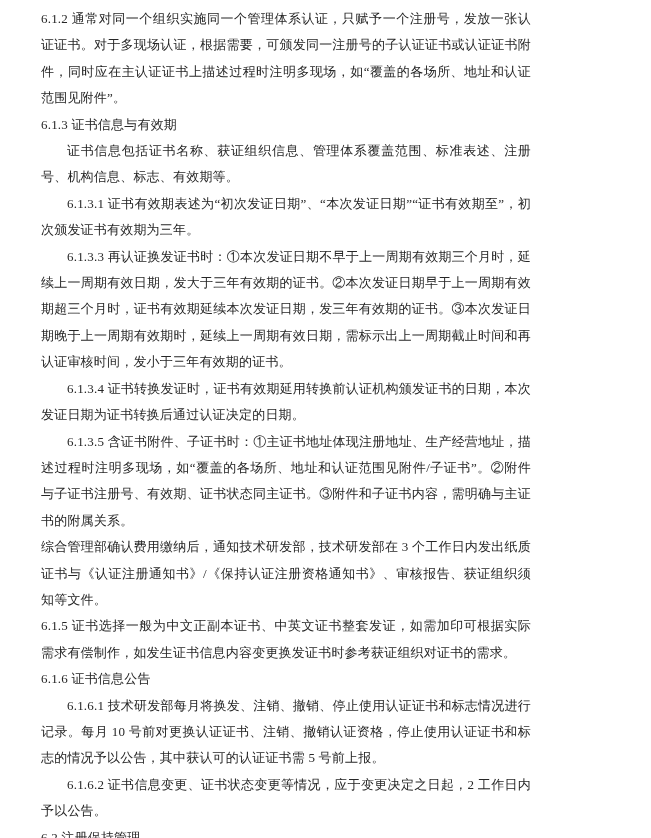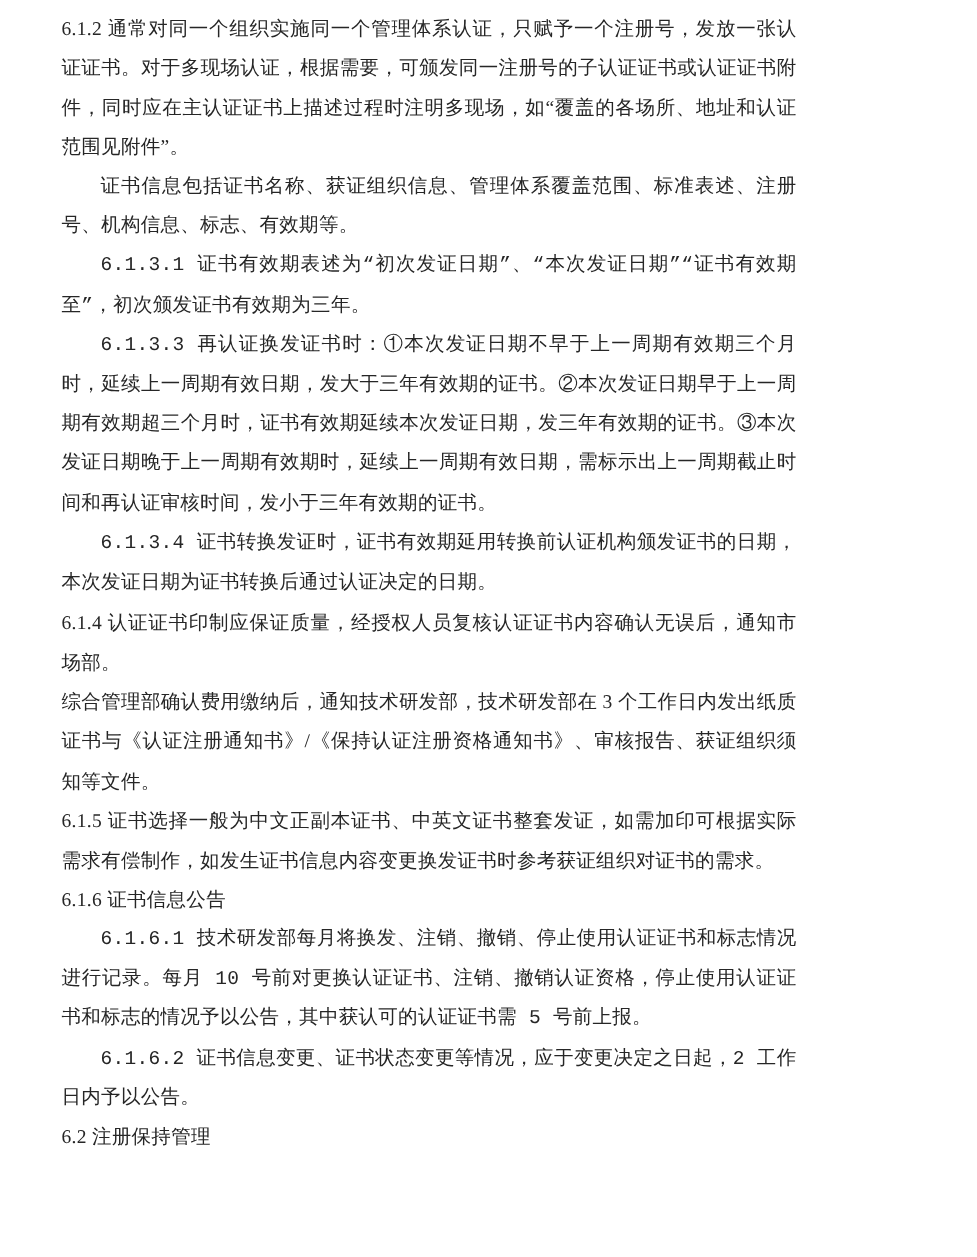--- a/index.html
+++ b/index.html
@@ -21,37 +21,37 @@
   .doc-body p {
     margin: 0;
     padding: 0;
     line-height: 26.4px;
     text-align: justify;
     letter-spacing: 0.2px;
     word-break: break-all;
   }
   .doc-body p.indent {
     text-indent: 2em;
-    font-family: Liberation Mono, monospace;
   }
   .doc-body p.bold {
     font-weight: normal;
   }
 </style>
 </head>
 <body>
 
 <div class="page">
   <div class="doc-body">
     <p>6.1.2 通常对同一个组织实施同一个管理体系认证，只赋予一个注册号，发放一张认证证书。对于多现场认证，根据需要，可颁发同一注册号的子认证证书或认证证书附件，同时应在主认证证书上描述过程时注明多现场，如“覆盖的各场所、地址和认证范围见附件”。</p>
+    <p>6.1.3 证书信息与有效期</p>
     <p class="indent">证书信息包括证书名称、获证组织信息、管理体系覆盖范围、标准表述、注册号、机构信息、标志、有效期等。</p>
     <p class="indent">6.1.3.1 证书有效期表述为“初次发证日期”、“本次发证日期”“证书有效期至”，初次颁发证书有效期为三年。</p>
     <p class="indent">6.1.3.3 再认证换发证书时：①本次发证日期不早于上一周期有效期三个月时，延续上一周期有效日期，发大于三年有效期的证书。②本次发证日期早于上一周期有效期超三个月时，证书有效期延续本次发证日期，发三年有效期的证书。③本次发证日期晚于上一周期有效期时，延续上一周期有效日期，需标示出上一周期截止时间和再认证审核时间，发小于三年有效期的证书。</p>
     <p class="indent">6.1.3.4 证书转换发证时，证书有效期延用转换前认证机构颁发证书的日期，本次发证日期为证书转换后通过认证决定的日期。</p>
-    <p>6.1.4 认证证书印制应保证质量，经授权人员复核认证证书内容确认无误后，通知市场部。</p>
+    <p class="indent">6.1.3.5 含证书附件、子证书时：①主证书地址体现注册地址、生产经营地址，描述过程时注明多现场，如“覆盖的各场所、地址和认证范围见附件/子证书”。②附件与子证书注册号、有效期、证书状态同主证书。③附件和子证书内容，需明确与主证书的附属关系。</p>
     <p>综合管理部确认费用缴纳后，通知技术研发部，技术研发部在 3 个工作日内发出纸质证书与《认证注册通知书》/《保持认证注册资格通知书》、审核报告、获证组织须知等文件。</p>
     <p>6.1.5 证书选择一般为中文正副本证书、中英文证书整套发证，如需加印可根据实际需求有偿制作，如发生证书信息内容变更换发证书时参考获证组织对证书的需求。</p>
     <p>6.1.6 证书信息公告</p>
     <p class="indent">6.1.6.1 技术研发部每月将换发、注销、撤销、停止使用认证证书和标志情况进行记录。每月 10 号前对更换认证证书、注销、撤销认证资格，停止使用认证证书和标志的情况予以公告，其中获认可的认证证书需 5 号前上报。</p>
     <p class="indent">6.1.6.2 证书信息变更、证书状态变更等情况，应于变更决定之日起，2 工作日内予以公告。</p>
     <p class="bold">6.2 注册保持管理</p>
   </div>
 </div>
 
 </body></html>

